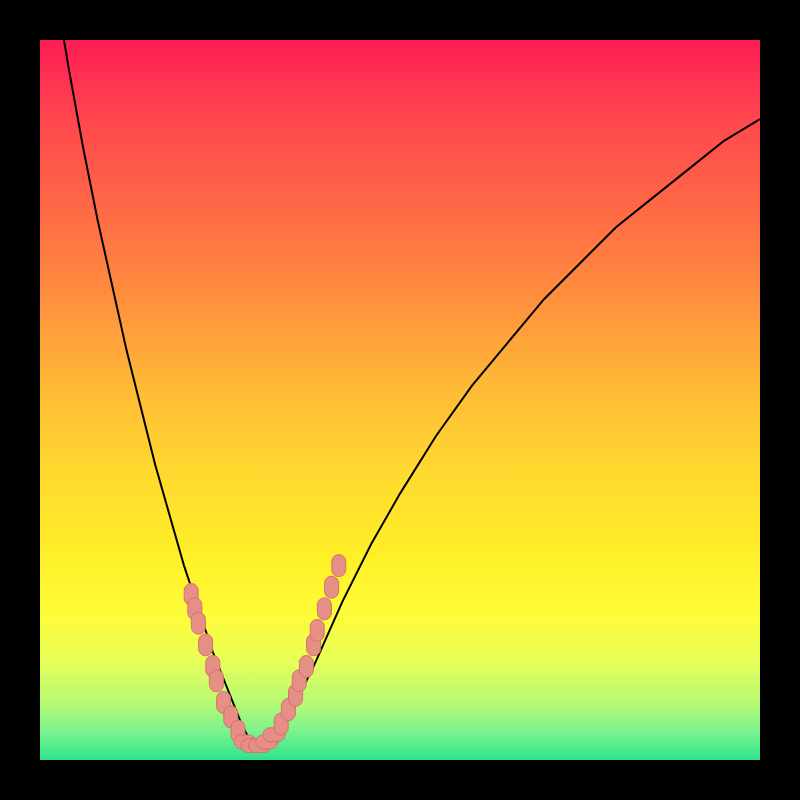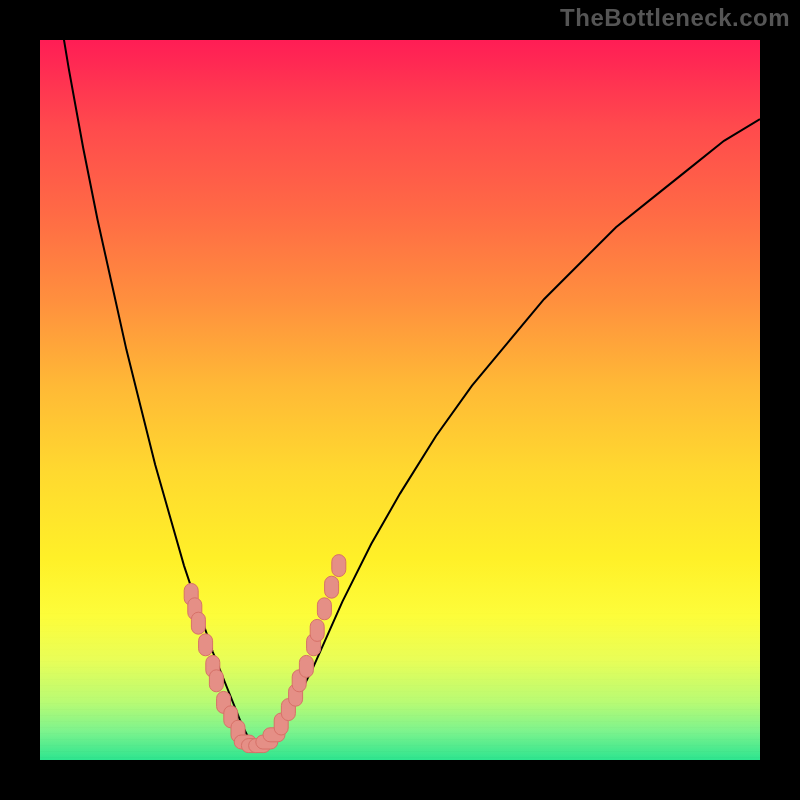--- a/index.html
+++ b/index.html
@@ -80,21 +80,20 @@
   .mline {
     fill: none;
     stroke: #000;
     stroke-width: 2;
   }
 </style>
 </head>
 <body>
 
 <div class="frame">
-  <div class="watermark">TheBottleneck.com</div>
 
   <div class="plot">
     <div class="gradient"></div>
     <div class="bands" id="bands">
         <div class="band" style="bottom: 0px; opacity: 0.25;"></div>
         <div class="band" style="bottom: 6px; opacity: 0.241;"></div>
         <div class="band" style="bottom: 12px; opacity: 0.232;"></div>
         <div class="band" style="bottom: 18px; opacity: 0.223;"></div>
         <div class="band" style="bottom: 24px; opacity: 0.214;"></div>
         <div class="band" style="bottom: 30px; opacity: 0.205;"></div>

